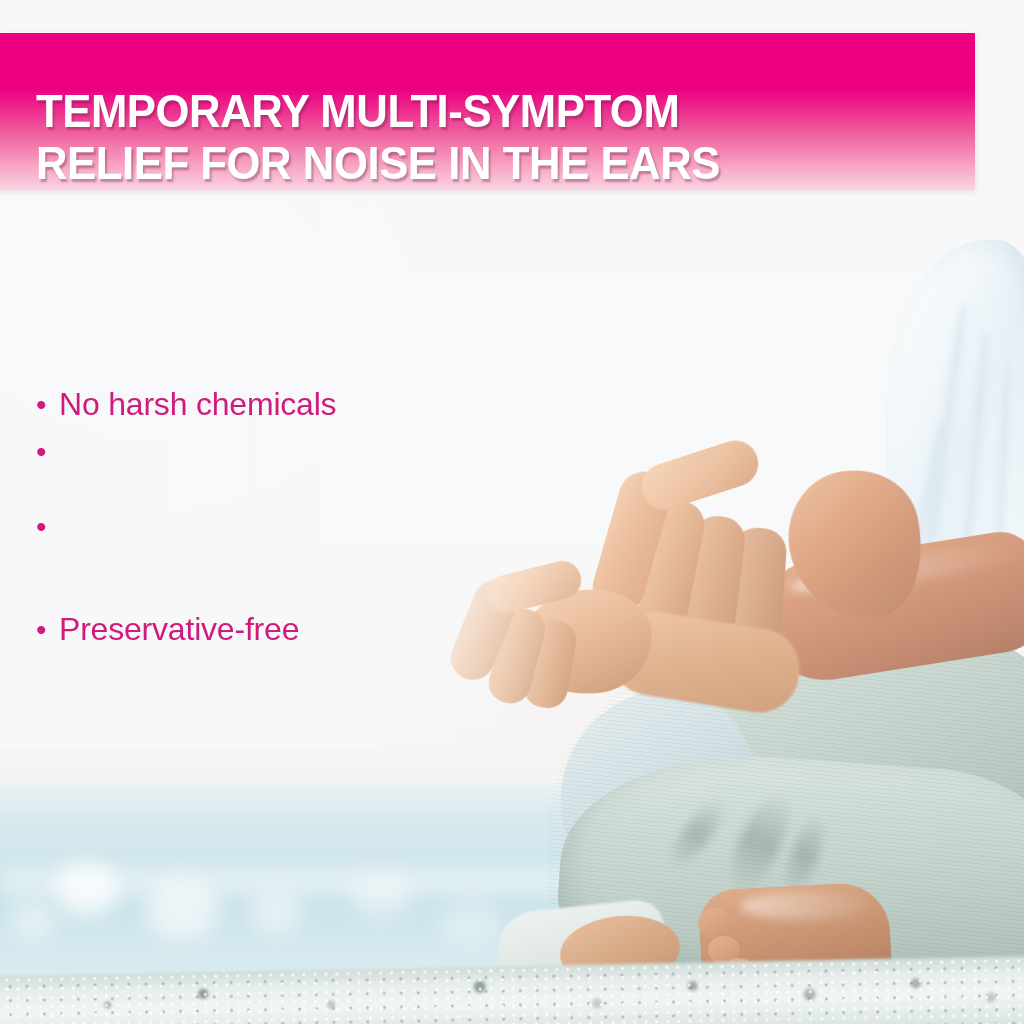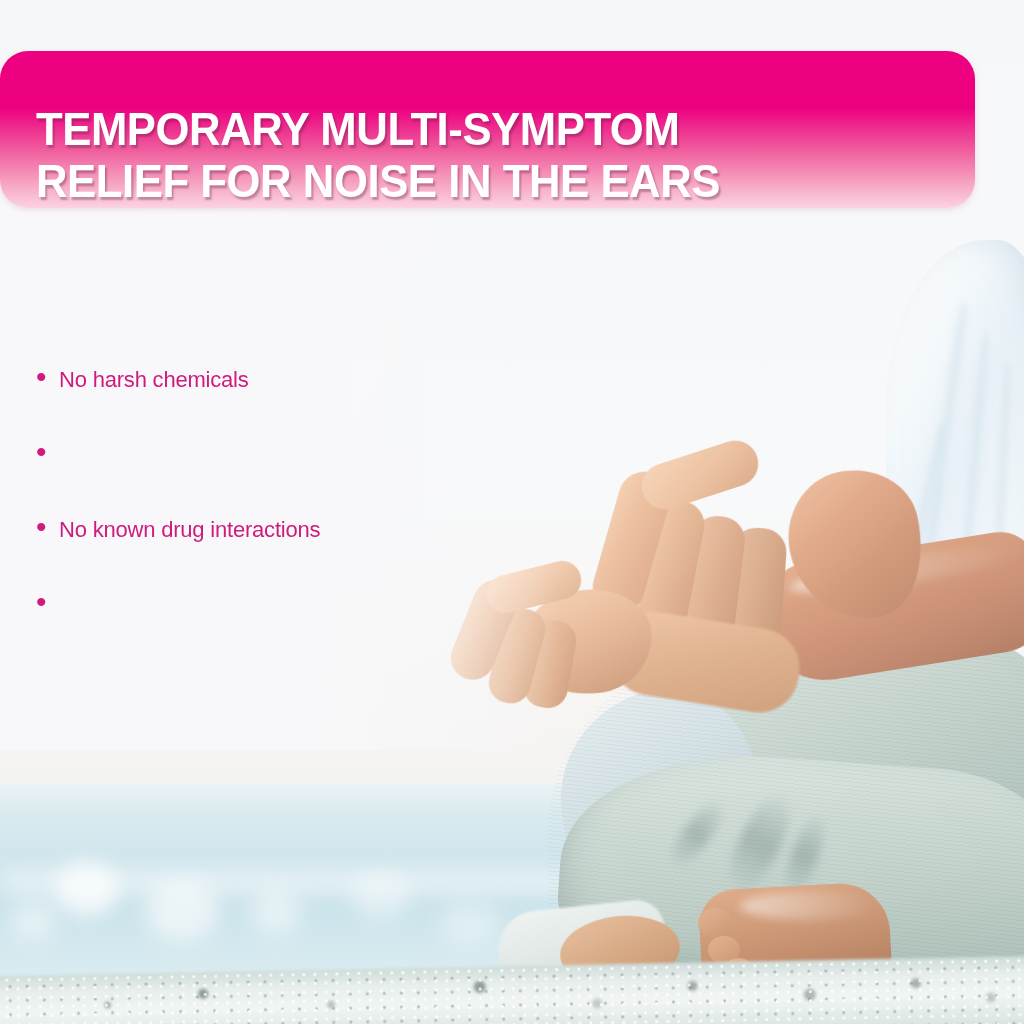--- a/index.html
+++ b/index.html
@@ -251,24 +251,23 @@
     background:radial-gradient(ellipse 420px 360px at 150px 300px, rgba(255,255,255,.55) 0%, rgba(255,255,255,0) 70%);
   }
   
   .wash{
     position:absolute;left:0;top:190px;width:560px;height:560px;pointer-events:none;
     background:linear-gradient(90deg,rgba(248,248,250,.95) 0%,rgba(248,248,250,.92) 55%,rgba(248,248,250,0) 100%);
   }
 
   
   .banner{
-    position:absolute;left:0;top:51px;width:975px;height:157px;
+    position:absolute;left:0;top:33px;width:975px;height:157px;
     background:linear-gradient(180deg,#ec0080 0%,#ec0080 36%,#f0609f 64%,#f7a9c6 86%,#fbd3e2 100%);
     box-shadow:0 2px 6px rgba(180,90,140,.18);
-    border-radius:28px;
   }
   .banner-title{
     position:absolute;left:36px;top:52px;width:930px;
     color:#ffffff;
     font-family:"Liberation Sans","DejaVu Sans",sans-serif;
     font-weight:bold;
     font-size:47px;
     line-height:52px;
     letter-spacing:-0.5px;
     transform:scaleX(.93);
@@ -285,24 +284,25 @@
     display:flex;align-items:baseline;
     height:75px;
   }
   .bullet-dot{
     color:#cf1b7d;font-size:30px;line-height:30px;width:23px;flex:none;
   }
   .bullet-text{
     color:#cf1b7d;
     font-family:"Liberation Sans","DejaVu Sans",sans-serif;
     font-weight:normal;
-    font-size:22px;
+    font-size:32px;
     line-height:36px;
     letter-spacing:-0.2px;
     white-space:nowrap;
+    margin-top:24px;
   }
 </style>
 </head>
 <body>
 
 <div class="canvas">
 
   <div class="photo">
     <div class="sky"></div>
     <div class="sea"></div>
@@ -371,20 +371,20 @@
   <div class="bullets">
     <div class="bullet-row">
       <span class="bullet-dot">•</span>
       <span class="bullet-text">No harsh chemicals</span>
     </div>
     <div class="bullet-row">
       <span class="bullet-dot">•</span>
     </div>
     <div class="bullet-row">
       <span class="bullet-dot">•</span>
-      <span class="bullet-text">No known drug interactions</span>
     </div>
     <div class="bullet-row">
       <span class="bullet-dot">•</span>
+      <span class="bullet-text">Preservative-free</span>
     </div>
   </div>
 
 </div>
 
 </body></html>

